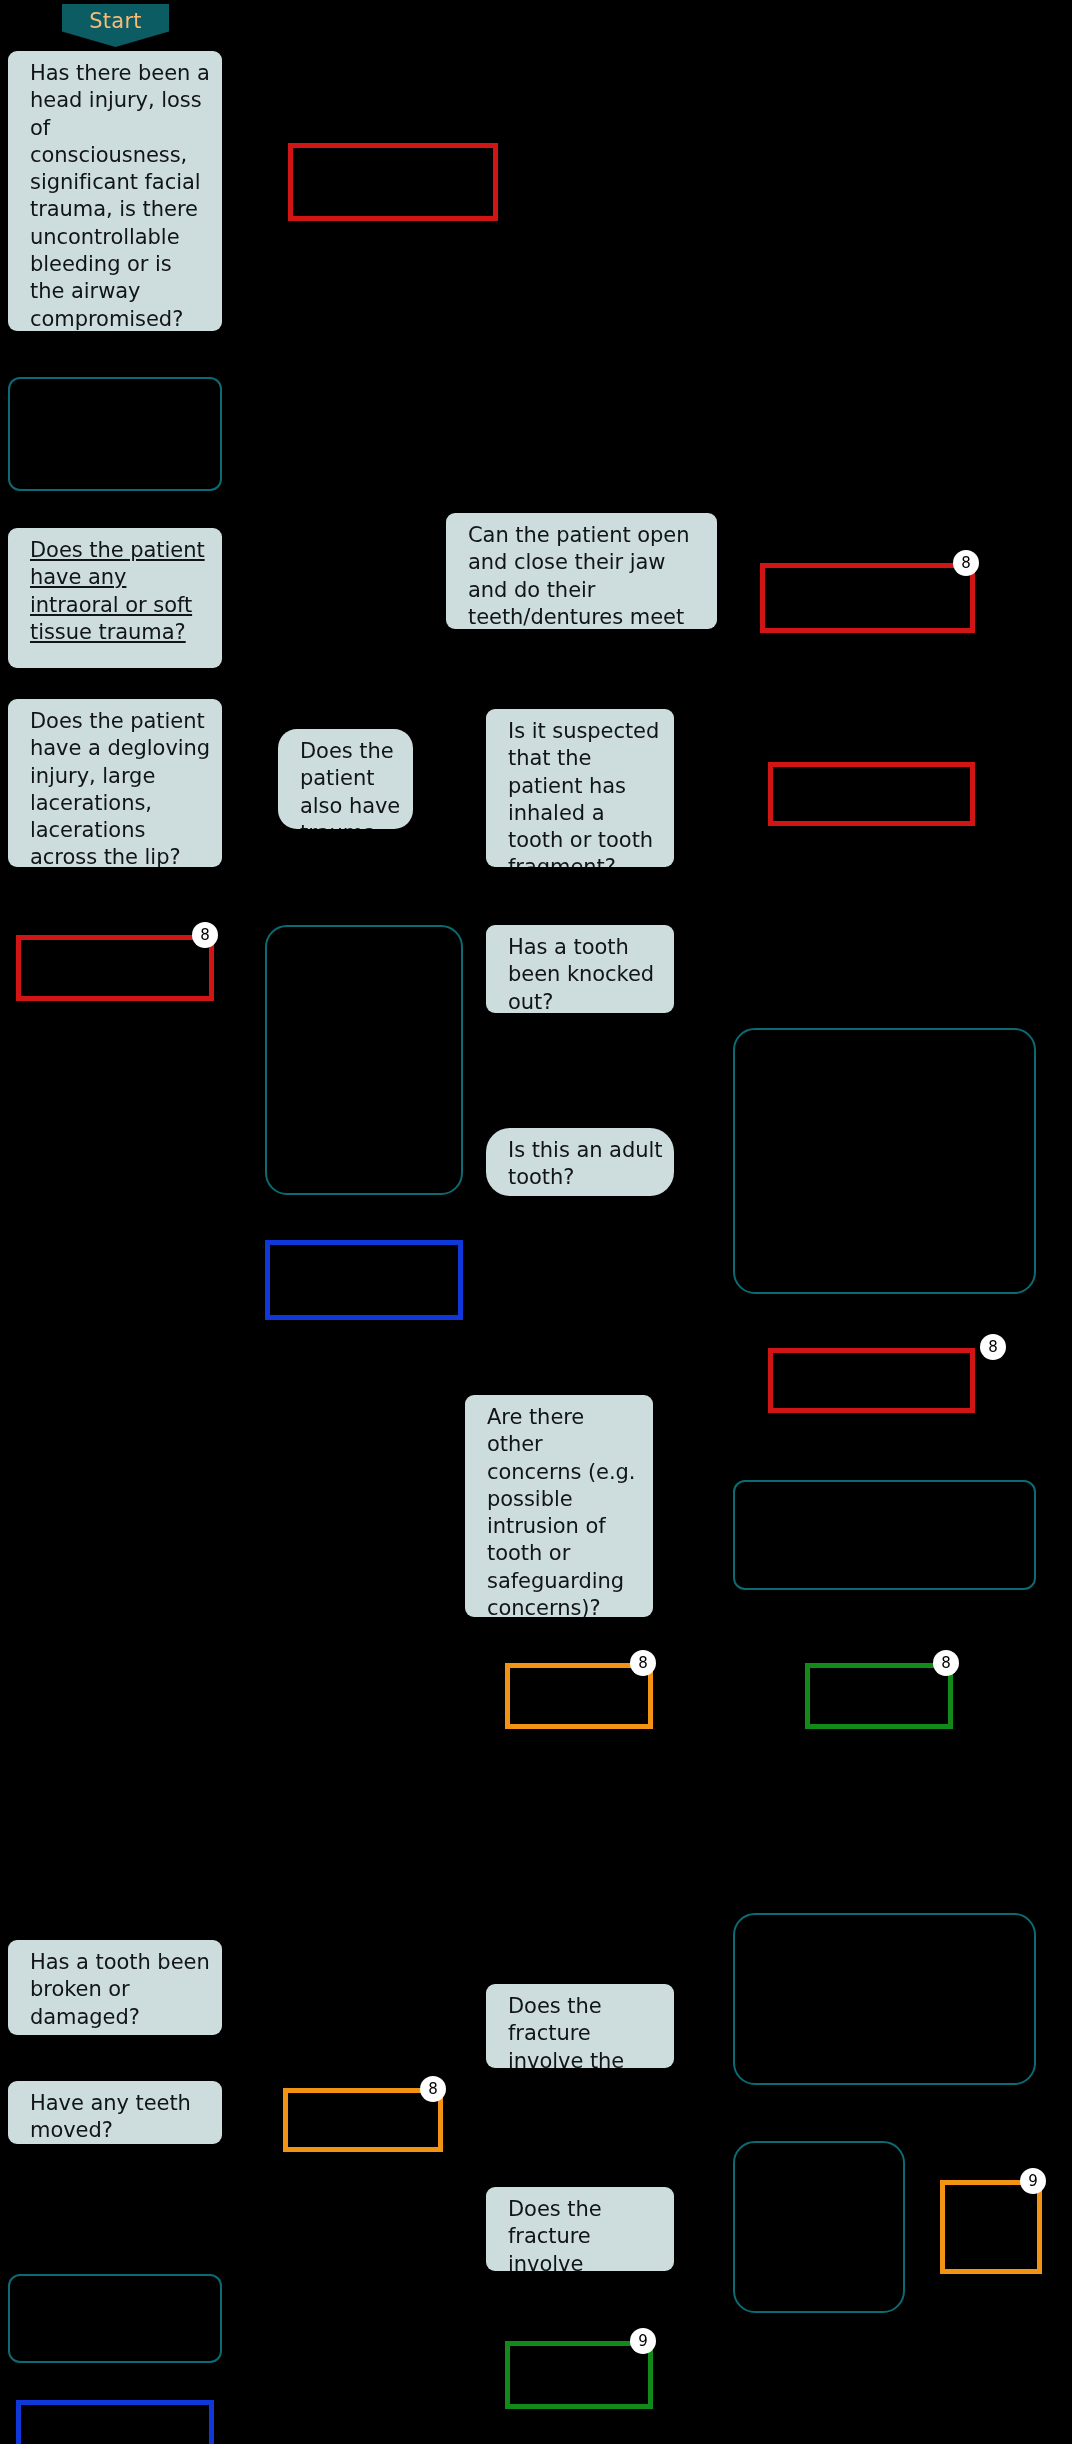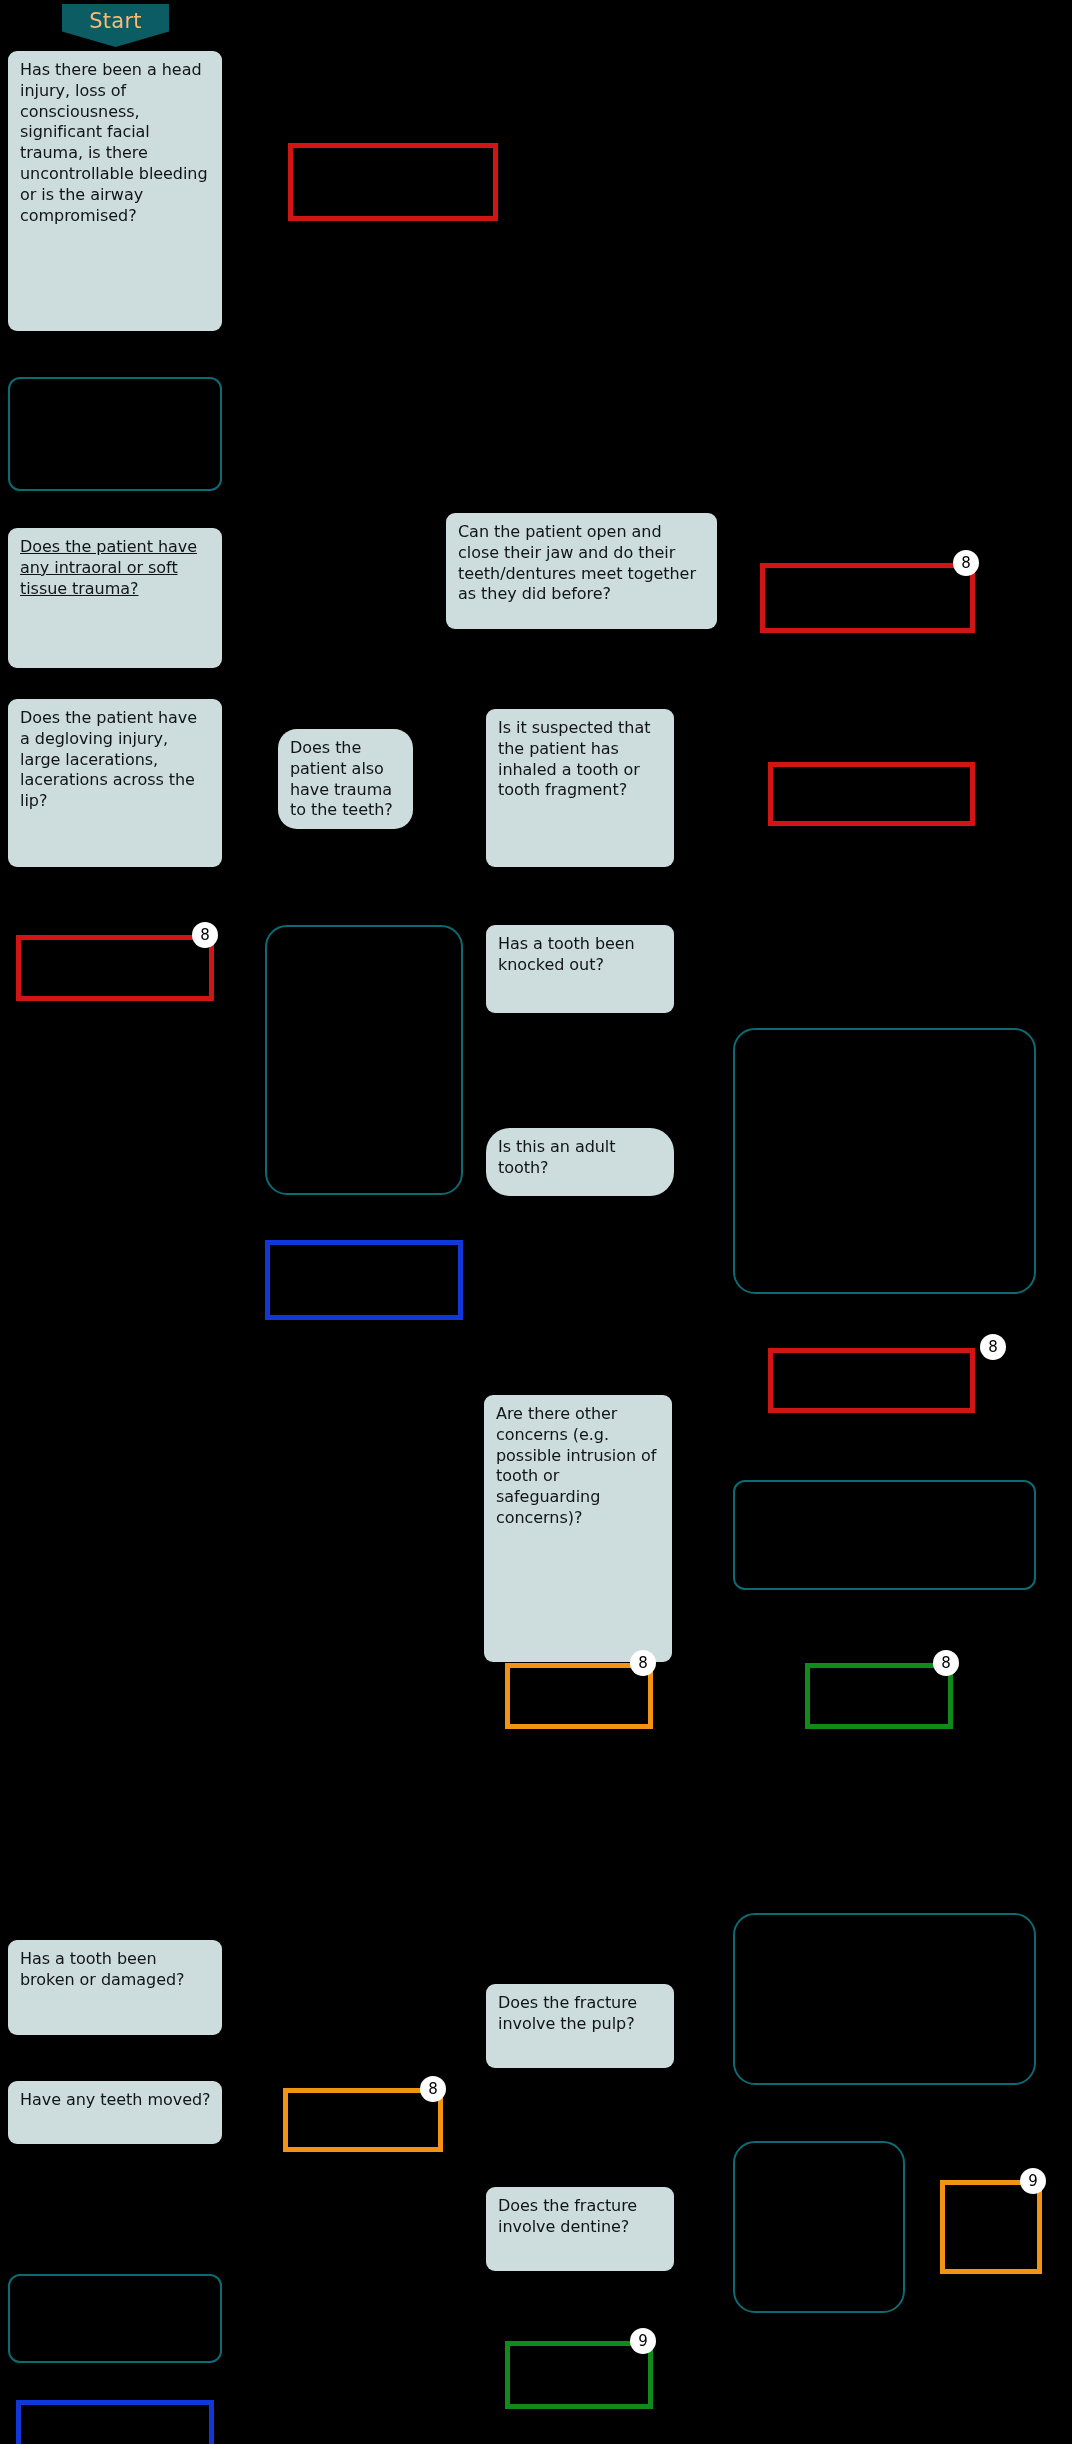--- a/index.html
+++ b/index.html
@@ -22,22 +22,22 @@
     letter-spacing:.2px;
   }
 
   
   .qbox{
     position:absolute;
     background:#cdddde;
     color:#111418;
     border-radius:9px;
     box-sizing:border-box;
-    padding:9px 11px 9px 12px;
-    font-size:16px;
+    padding:9px 11px 9px 22px;
+    font-size:21px;
     line-height:1.30;
     letter-spacing:-0.05px;
     overflow:hidden;
   }
 
   
   .obox{
     position:absolute;
     background:#000;
     box-sizing:border-box;
@@ -100,21 +100,21 @@
   <div class="badge" style="left:420px;top:2076px;">8</div>
 
   <div class="qbox" style="left:446px;top:513px;width:271px;height:116px;">Can the patient open and close their jaw and do their teeth/dentures meet together as they did before?</div>
 
   <div class="qbox" style="left:486px;top:925px;width:188px;height:88px;">Has a tooth been knocked out?</div>
 
   <div class="qbox" style="left:486px;top:709px;width:188px;height:158px;">Is it suspected that the patient has inhaled a tooth or tooth fragment?</div>
 
   <div class="qbox" style="left:486px;top:1128px;width:188px;height:68px;border-radius:24px;">Is this an adult tooth?</div>
 
-  <div class="qbox" style="left:484px;top:1395px;width:188px;height:267px;">Are there other concerns (e.g. possible intrusion of tooth or safeguarding concerns)?</div>
+  <div class="qbox" style="left:465px;top:1395px;width:188px;height:222px;">Are there other concerns (e.g. possible intrusion of tooth or safeguarding concerns)?</div>
 
   <div class="obox orange" style="left:505px;top:1663px;width:148px;height:66px;"></div>
   <div class="badge" style="left:630px;top:1650px;">8</div>
 
   <div class="qbox" style="left:486px;top:1940px;width:188px;height:84px;margin-top:44px;">Does the fracture involve the pulp?</div>
 
   <div class="qbox" style="left:486px;top:2187px;width:188px;height:84px;">Does the fracture involve dentine?</div>
 
   <div class="obox green" style="left:505px;top:2341px;width:148px;height:68px;"></div>
   <div class="badge" style="left:630px;top:2328px;">9</div>

